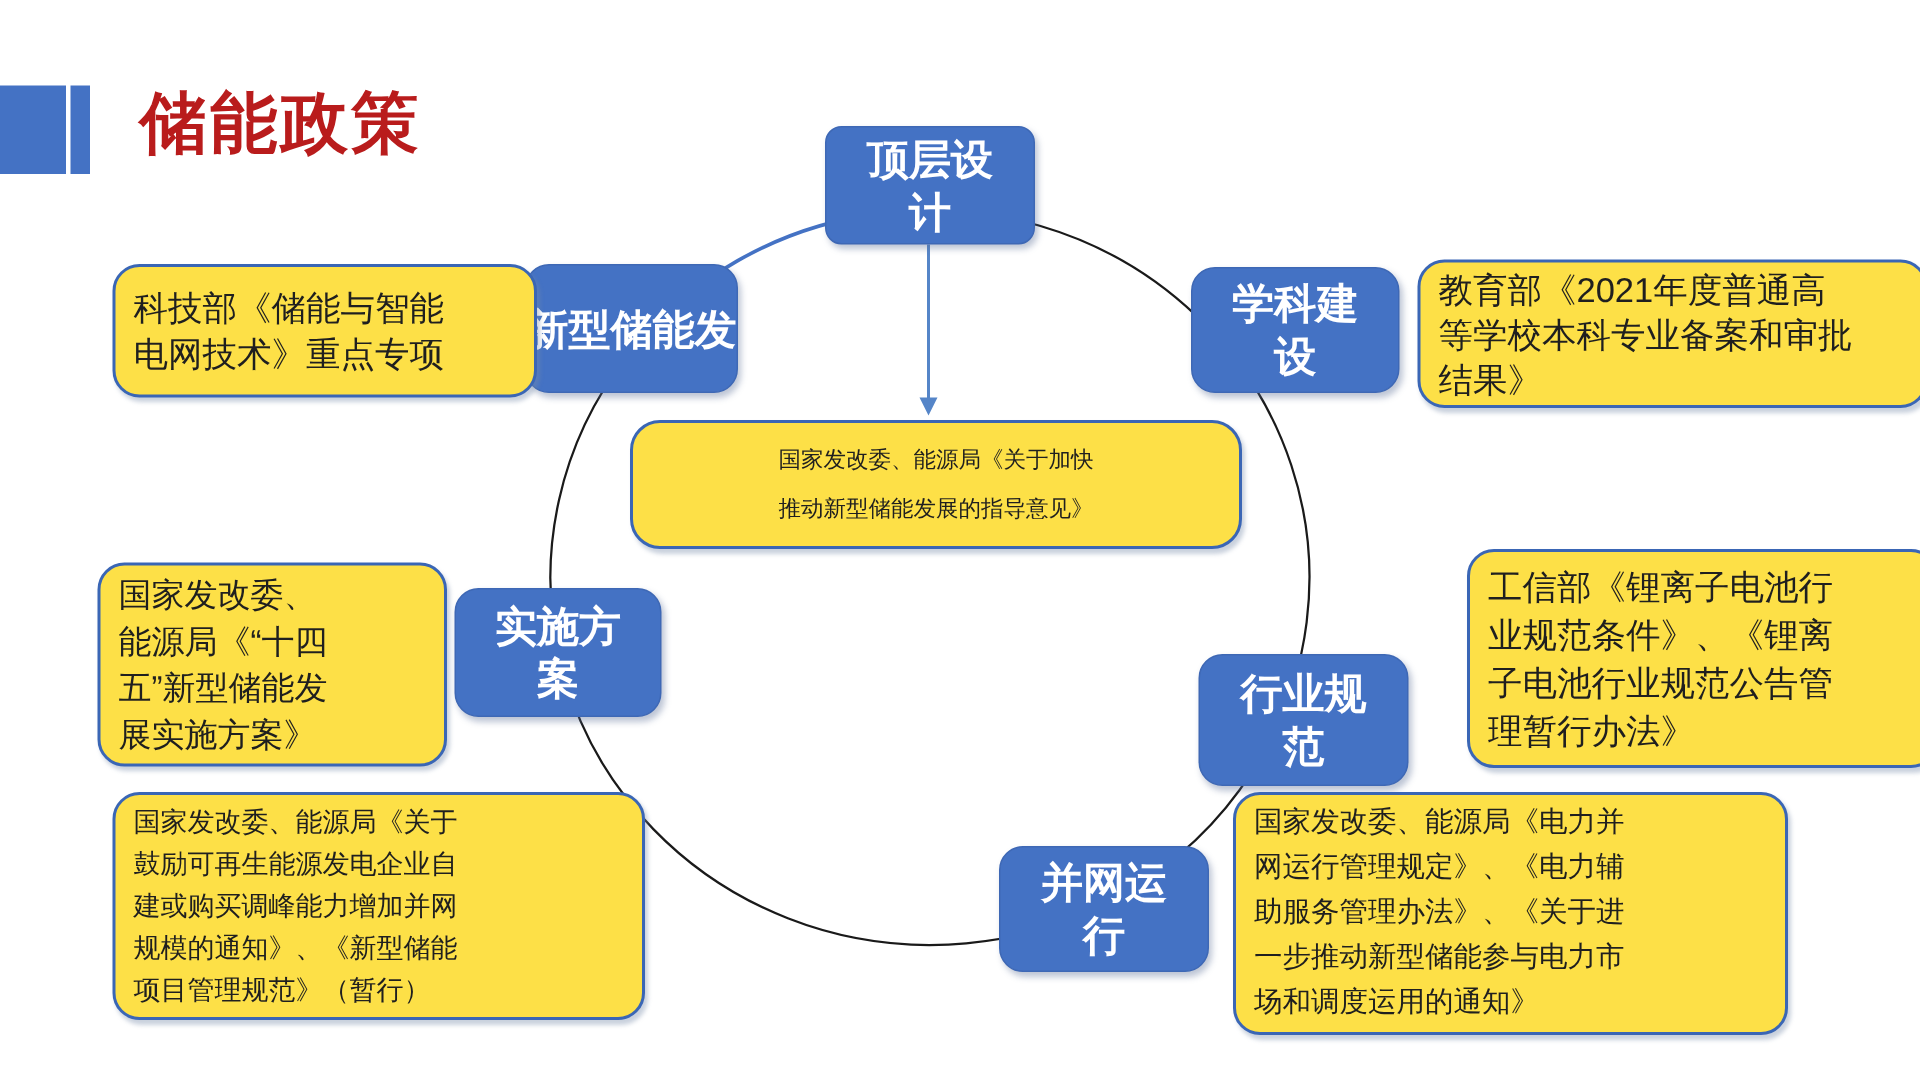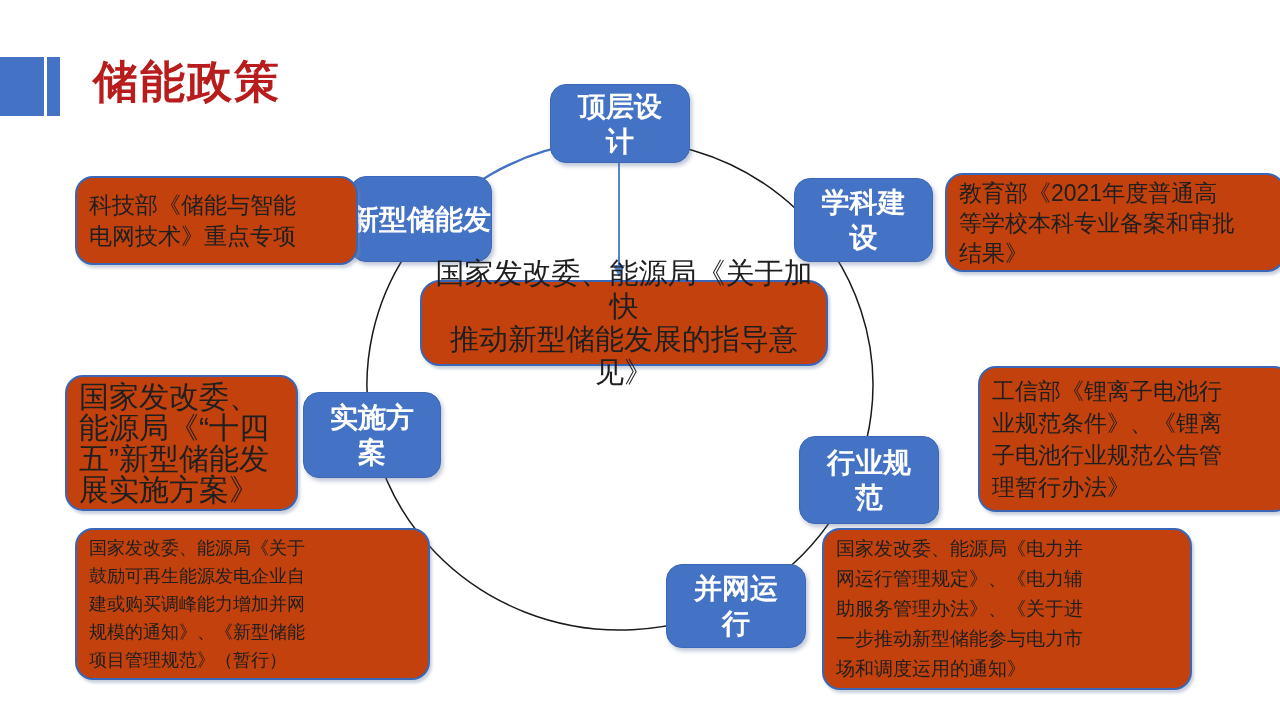--- a/index.html
+++ b/index.html
@@ -24,49 +24,49 @@
     position:absolute;
     background:#4472C4;
     border:1px solid #3E68B5;
     border-radius:16px;
     color:#ffffff;font-weight:bold;
     font-size:28px;line-height:35px;
     display:flex;align-items:center;justify-content:center;
     text-align:center;white-space:pre-line;
     box-shadow:2px 3px 4px rgba(90,110,150,0.40);
   }
-  .node-top{left:550px;top:84px;width:138px;height:77px;}
+  .node-top{left:550px;top:84px;width:138px;height:77px;border-radius:11px;}
   .node-discipline{left:750px;top:178px;width:137px;height:82px;margin-left:44px;}
   .node-tech{left:350px;top:176px;width:140px;height:84px;}
   .node-industry{left:799px;top:390px;width:138px;height:86px;margin-top:46px;}
   .node-impl{left:303px;top:392px;width:136px;height:84px;}
   .node-project{left:438px;top:564px;width:140px;height:82px;}
   .node-grid{left:666px;top:564px;width:138px;height:82px;}
   
   .callout{
     position:absolute;
-    background:#c2410c;
+    background:#fde047;
     border:2px solid #3A66B5;
     border-radius:18px;
     color:#1f1f1f;
     display:flex;align-items:center;
     padding:0 12px;
     white-space:pre-line;
     box-shadow:2px 3px 3px rgba(120,140,170,0.40);
   }
   .callout-tech{left:75px;top:176px;width:255px;height:85px;font-size:23px;line-height:31px;}
   .callout-edu{left:945px;top:173px;width:312px;height:95px;font-size:23px;line-height:30px;}
-  .callout-impl{left:65px;top:375px;width:205px;height:132px;font-size:30px;line-height:31px;}
+  .callout-impl{left:65px;top:375px;width:205px;height:132px;font-size:22px;line-height:31px;}
   .callout-industry{left:978px;top:366px;width:286px;height:142px;font-size:23px;line-height:32px;}
   .callout-project{left:75px;top:528px;width:327px;height:148px;font-size:18px;line-height:28px;}
   .callout-grid{left:822px;top:528px;width:342px;height:158px;font-size:19px;line-height:30px;}
   .callout-center{
     left:420px;top:280px;width:380px;height:82px;
-    font-size:29px;line-height:33px;
-    justify-content:center;text-align:center;
+    font-size:15px;line-height:33px;
+    justify-content:center;text-align:left;
     border-radius:20px;border-width:2px;
   }
 </style>
 </head>
 <body>
 
 <div class="slide">
 
   <div class="bar-big"></div>
   <div class="bar-thin"></div>

